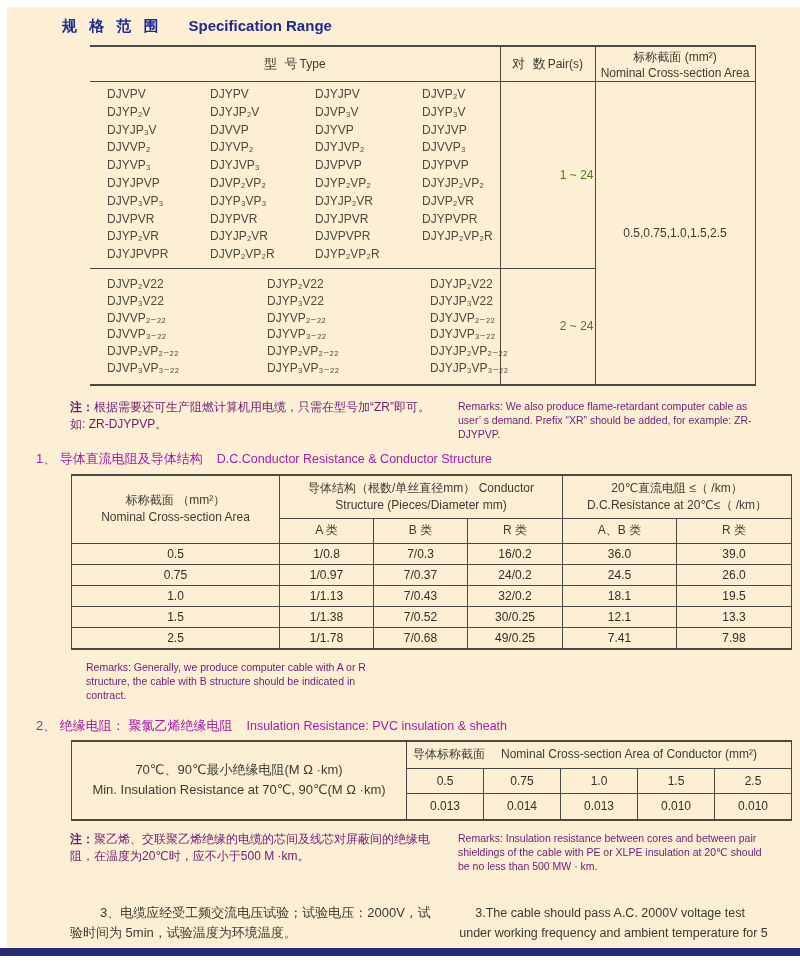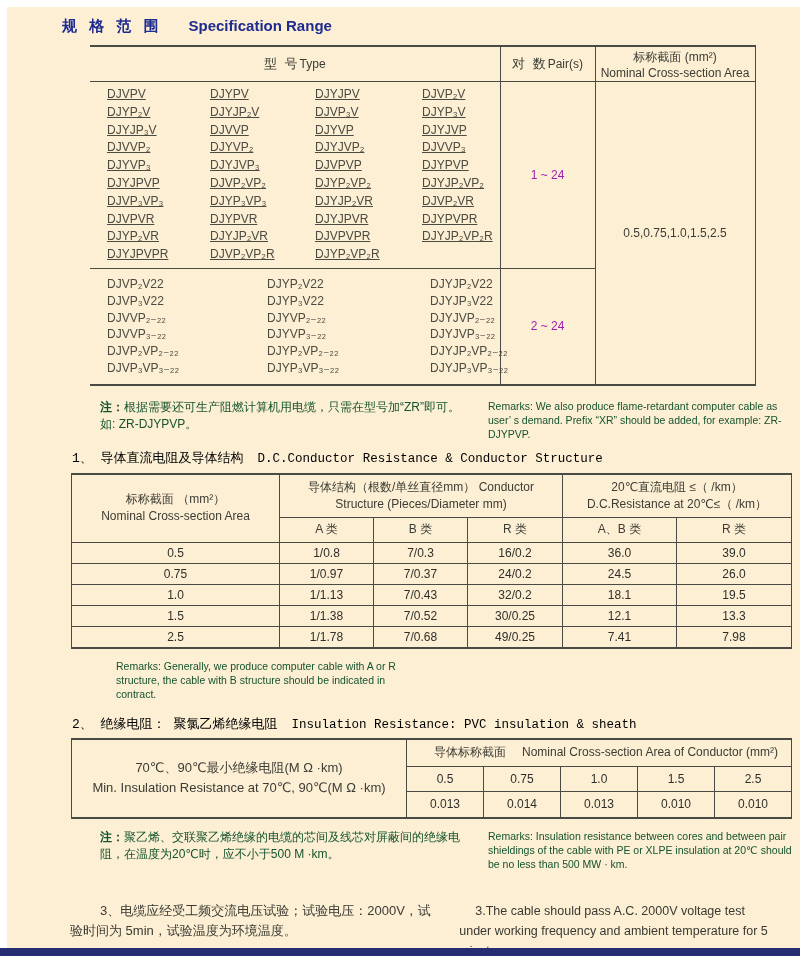--- a/index.html
+++ b/index.html
@@ -23,53 +23,53 @@
   
   table{border-collapse:collapse;}
   .spec-table{margin:9px 0 0 83px;width:665px;table-layout:fixed;color:#4B4B41;
     border-top:2px solid #4A4A45;border-bottom:2px solid #4A4A45;}
   .spec-table td{border:1px solid #4A4A45;vertical-align:middle;}
   .spec-table td.no-left{border-left:none;}
   .spec-table tr.hdr td{height:32px;text-align:center;font-size:12px;color:#3C3C34;}
   .hdr .zh{font-size:13px;letter-spacing:2px;}
   .hdr .en{font-size:12px;}
   .models{padding:4px 2px 4px 17px;}
-  .g1{display:grid;grid-template-columns:103px 105px 107px 1fr;line-height:17.8px;text-decoration:underline;}
+  .g1{display:grid;grid-template-columns:103px 105px 107px 1fr;line-height:17.8px;}
   .g2{display:grid;grid-template-columns:160px 163px 1fr;line-height:16.8px;padding-top:3px;padding-bottom:3px;}
   .models span{font-size:12px;white-space:nowrap;}
-  .pairs-cell{text-align:center;font-size:12px;color:#a21caf;}
+  .pairs-cell{text-align:right;font-size:12px;color:#4d7c0f;}
   .cross-cell{text-align:center;font-size:12px;color:#3C3C34;}
 
   
-  .note-row{display:flex;margin-left:93px;width:700px;color:#14532d;}
+  .note-row{display:flex;margin-left:63px;width:700px;color:#701a75;}
   .note-zh{width:372px;font-size:12px;line-height:17px;}
   .note-zh b{font-weight:bold;}
   .note-en{width:312px;margin-left:16px;font-size:10.5px;line-height:14px;}
 
   
-  .item-line{margin-left:65px;color:#000000;font-family:Liberation Mono, monospace;}
+  .item-line{margin-left:29px;color:#a21caf;}
   .item-line .zh{font-size:13px;}
   .item-line .en{font-size:12.5px;margin-left:14px;}
 
   
   .t1{margin:6px 0 0 64px;width:720px;table-layout:fixed;text-align:center;color:#2F2F2A;
       border-top:2px solid #4A4A45;border-bottom:2px solid #4A4A45;}
   .t1 td{border:1px solid #4A4A45;font-size:12px;}
   .t1 .hd{color:#3C3C34;}
   .t1 .hd .l1,.t1 .hd .l2{display:block;line-height:17px;}
   .t1 tr.h1 td{height:40px;}
   .t1 tr.h2 td{height:22px;}
   .t1 tr.dr td{height:18px;}
 
   .t2{margin:5px 0 0 64px;width:720px;table-layout:fixed;text-align:center;color:#2F2F2A;
       border-top:2px solid #4A4A45;border-bottom:2px solid #4A4A45;}
   .t2 td{border:1px solid #4A4A45;font-size:12px;}
   .t2 .left-cell{font-size:13px;color:#3C3C34;}
   .t2 .left-cell .l1,.t2 .left-cell .l2{display:block;line-height:20px;}
-  .t2 .cond-hd{text-align:left;padding-left:27px;height:24px;color:#3C3C34;}
+  .t2 .cond-hd{text-align:left;padding-left:6px;height:24px;color:#3C3C34;}
   .t2 .cond-hd .en{margin-left:16px;}
   .t2 tr.szr td{height:22px;}
   .t2 tr.vlr td{height:23px;}
 
   
   .sec3{display:flex;margin-left:63px;width:710px;color:#3A3A32;}
   .sec3 .zh{width:382px;font-size:13px;line-height:20px;text-indent:30px;}
   .sec3 .en{width:330px;margin-left:18px;font-size:12.5px;line-height:20px;text-indent:16px;}
 
   .mt13{margin-top:13px;} .mt32{margin-top:32px;} .mt8{margin-top:8px;}

